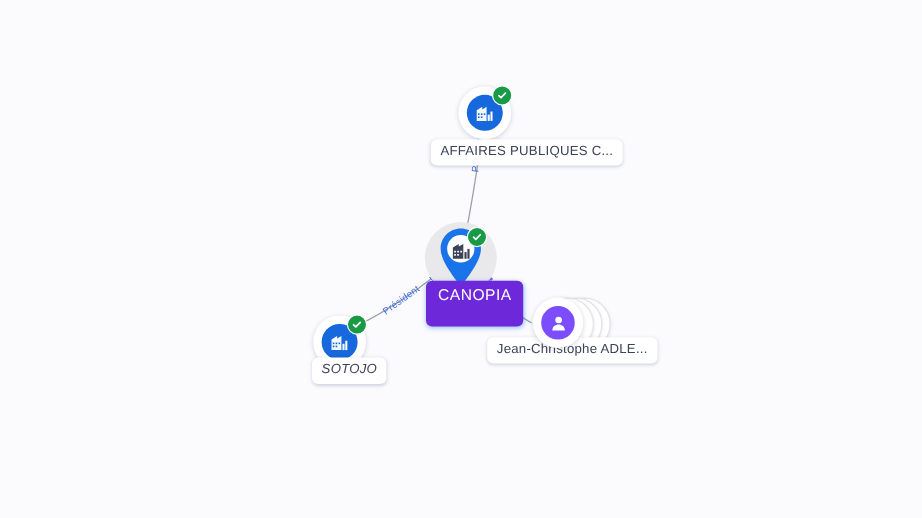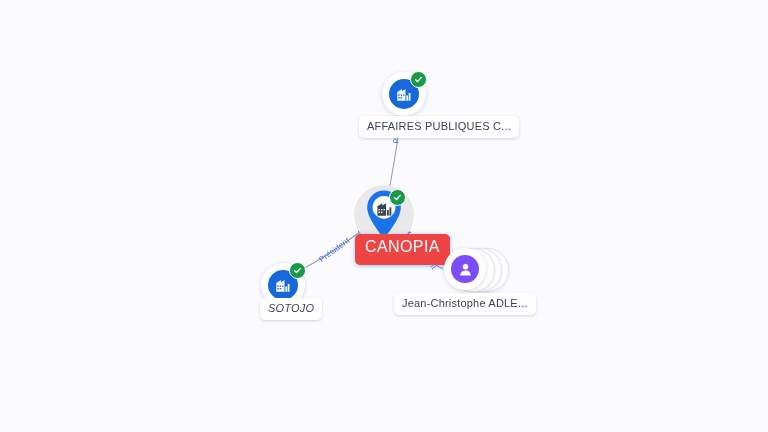--- a/index.html
+++ b/index.html
@@ -179,25 +179,25 @@
     letter-spacing: 0.2px;
     line-height: 1;
     padding: 5px 8px 6px 8px;
   }
   .label-plain {
     background: #ffffff;
     color: #3c4257;
     box-shadow: 0 1px 3px rgba(40,50,90,0.20);
   }
   .label-active {
-    background: #ef4444;
+    background: #6d28d9;
     color: #ffffff;
     box-shadow: 0 1px 4px rgba(26,115,232,0.45);
-    font-size: 16px;
-    padding: 5px 10px 10px 10px;
+    font-size: 13px;
+    padding: 5px 10px 20px 10px;
     letter-spacing: 0.4px;
   }
 
   
   .edge-label {
     position: absolute;
     font-size: 8px;
     letter-spacing: 0.2px;
     white-space: nowrap;
     transform-origin: left center;
@@ -321,15 +321,15 @@
       <div class="person-front">
         <div class="person-inner">
           <svg width="17" height="17" viewBox="0 0 24 24">
             <circle cx="12" cy="8" r="3.9" fill="#ffffff"></circle>
             <path d="M4.6 20.4 C4.6 15.9 8 13.3 12 13.3 C16 13.3 19.4 15.9 19.4 20.4 Z" fill="#ffffff"></path>
           </svg>
         </div>
       </div>
     </div>
   </div>
-  <div class="node-label label-plain" style="left:394px; top:281px;margin-top:12px;">Jean-Christophe ADLE...</div>
+  <div class="node-label label-plain" style="left:406px; top:281px;">Jean-Christophe ADLE...</div>
 
 </div>
 
 </body></html>

